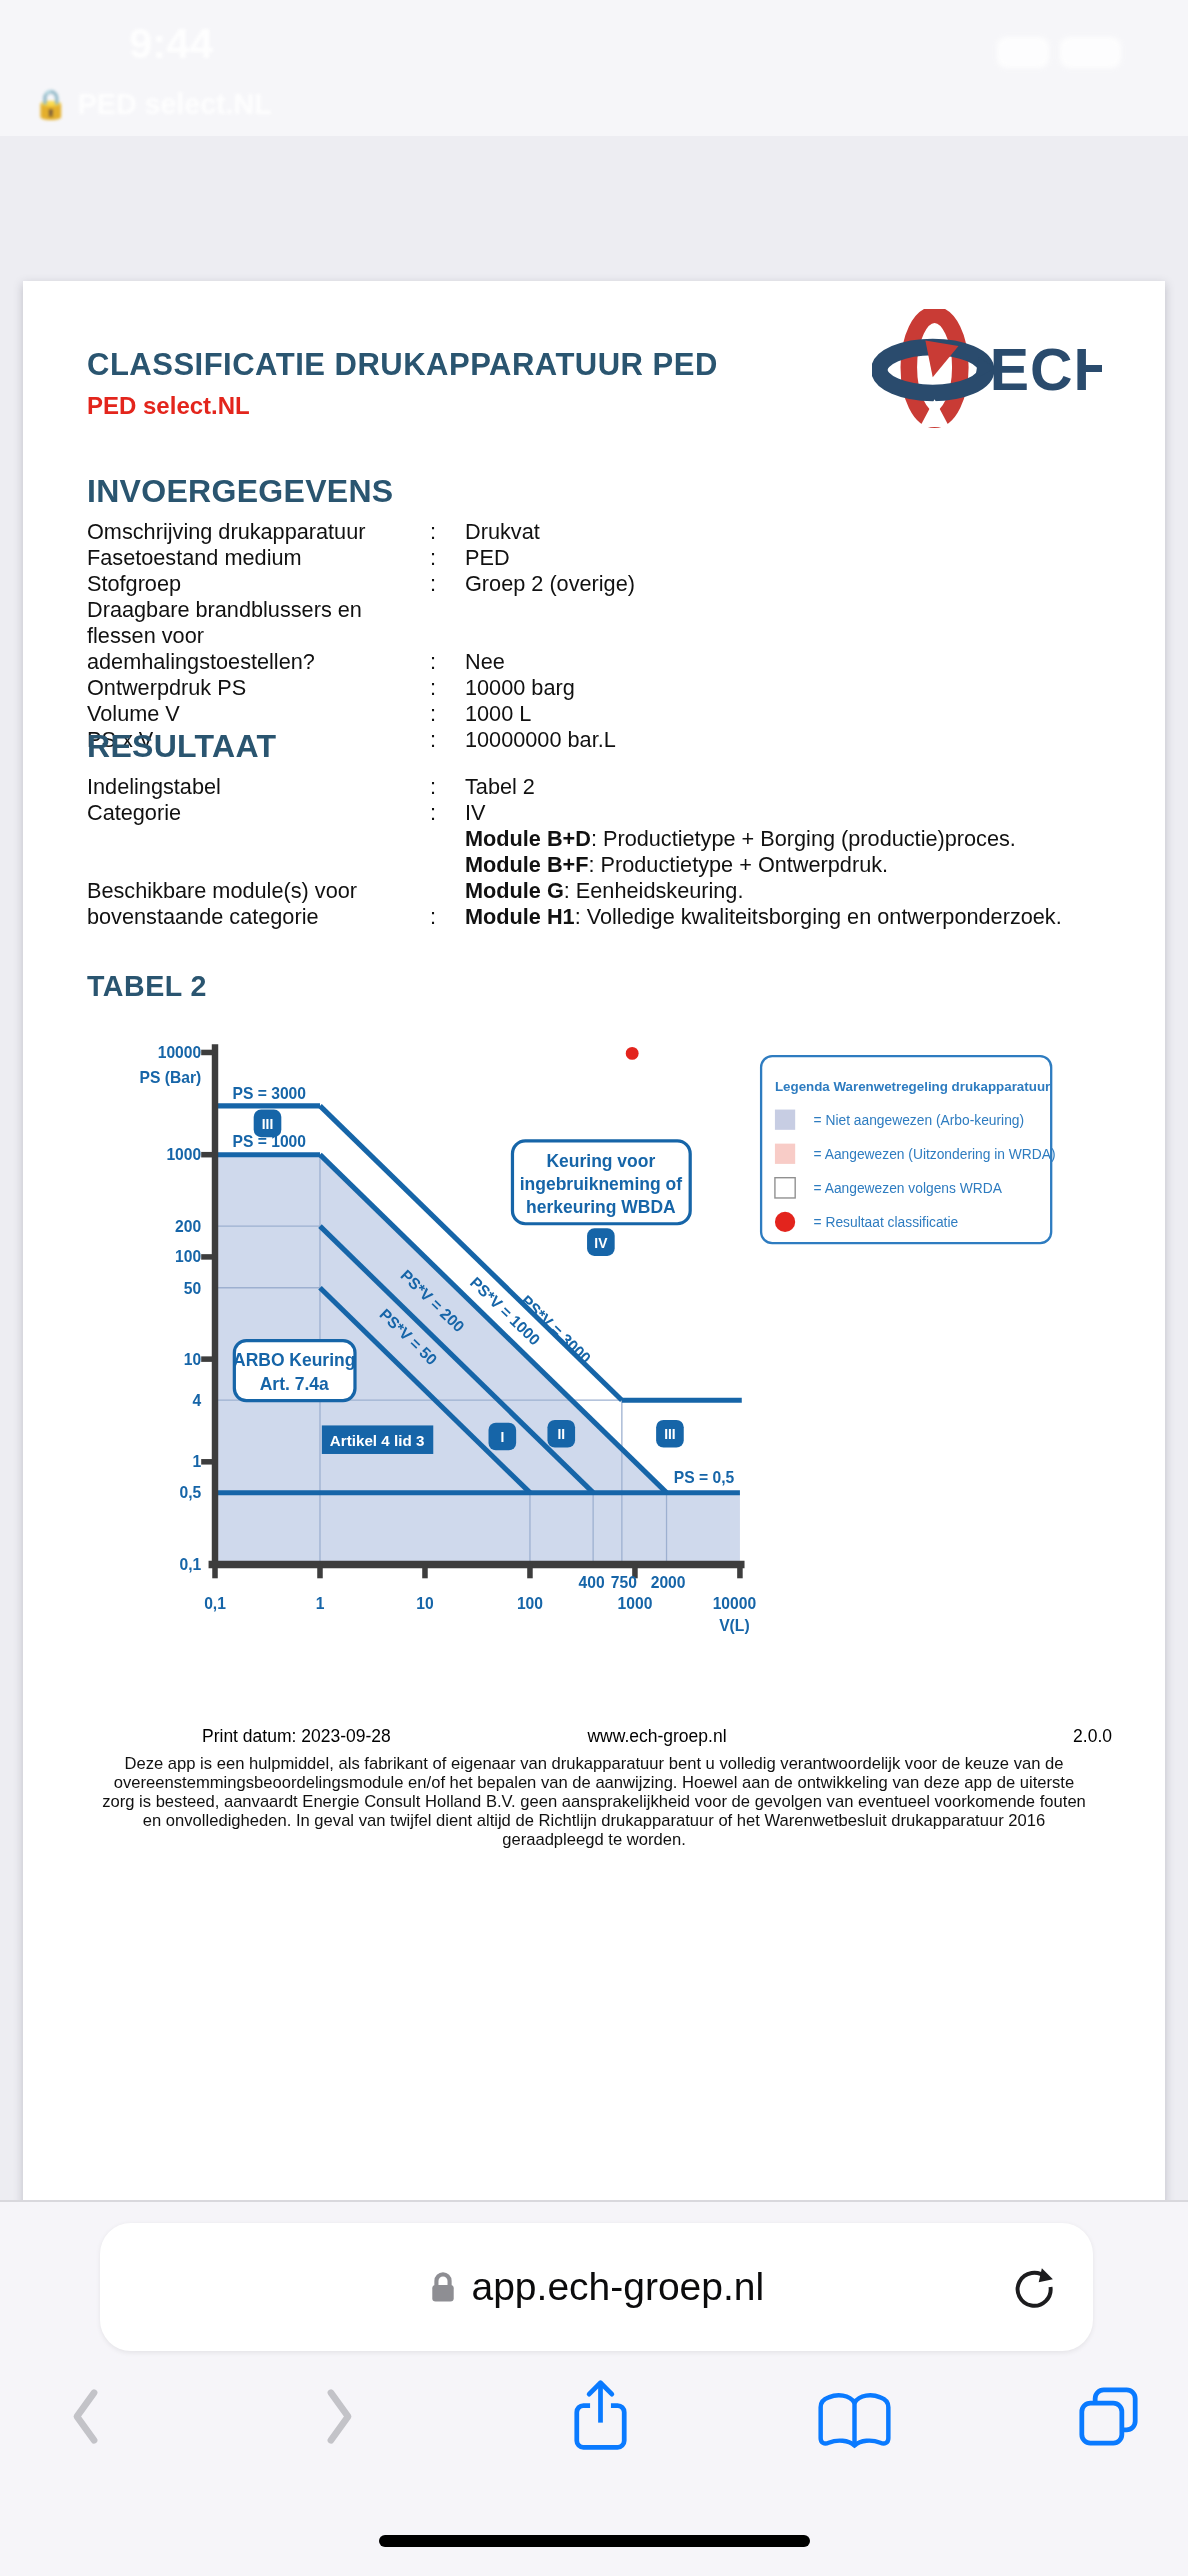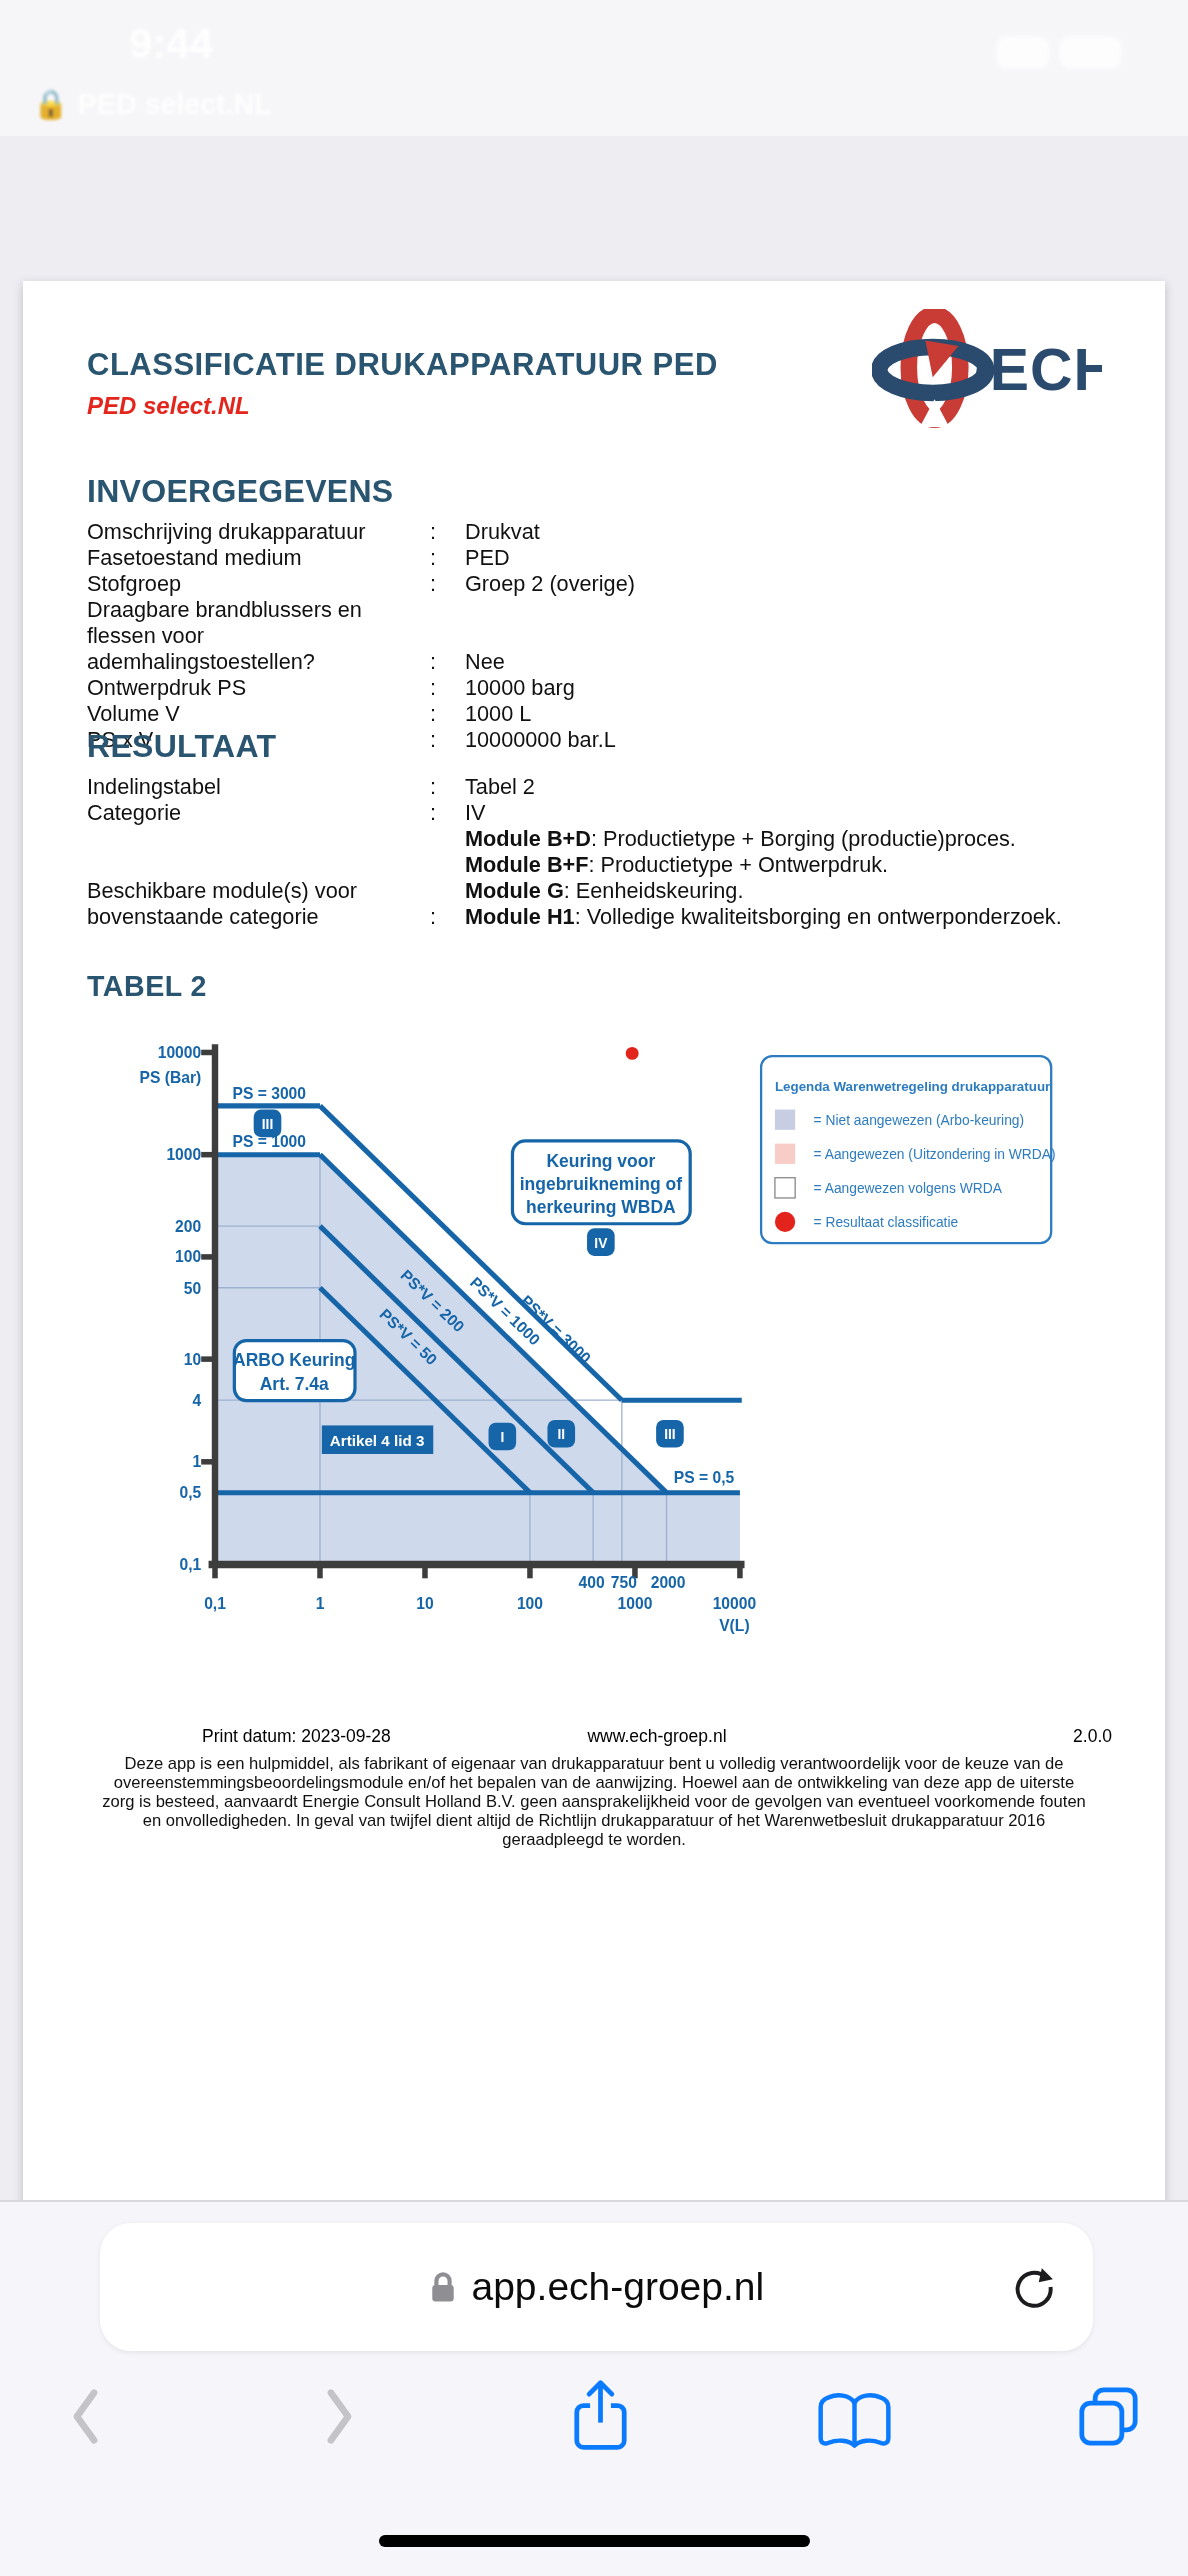--- a/index.html
+++ b/index.html
@@ -7,21 +7,21 @@
        font-family:"Liberation Sans", sans-serif;overflow:hidden;}
   .status-ghost{position:absolute;top:0;left:0;width:1188px;height:136px;background:#f6f6f9;}
   .ghost-time{position:absolute;left:129px;top:20px;font-size:42px;font-weight:bold;color:#ffffff;opacity:.92;filter:blur(1.8px);}
   .ghost-title{position:absolute;left:33px;top:87px;font-size:28.6px;font-weight:bold;color:#ffffff;opacity:.88;filter:blur(1.8px);display:flex;align-items:center;gap:9.2px;}
   .ghost-wifi{position:absolute;left:997px;top:37px;width:52px;height:31px;border-radius:9.2px;background:#fff;opacity:.85;filter:blur(2.8px);}
   .ghost-batt{position:absolute;left:1060px;top:37px;width:61px;height:31px;border-radius:9.2px;background:#fff;opacity:.85;filter:blur(2.8px);}
 
   .doc-card{position:absolute;left:23px;top:281px;width:1142px;height:2036px;background:#ffffff;
             box-shadow:0 2.8px 9.2px rgba(50,50,70,.25);}
   .doc-title{position:absolute;left:64px;top:66px;font-size:31px;font-weight:bold;color:#2a5570;letter-spacing:0.5px;}
-  .doc-subtitle{position:absolute;left:64px;top:111px;font-size:24px;font-weight:bold;color:#e3251c;font-style:italic;}
+  .doc-subtitle{position:absolute;left:64px;top:111px;font-size:24px;font-weight:bold;color:#e3251c;}
   .logo{position:absolute;right:63px;top:28px;width:230px;height:120px;}
   .sec{position:absolute;left:64px;right:61px;}
   .sec-heading{font-size:32px;font-weight:bold;color:#2a5570;margin:0 0 9.2px 0;letter-spacing:0.3px;}
   .kv-row{display:flex;font-size:21.7px;line-height:26px;color:#111;align-items:flex-end;}
   .kv-row .lbl{width:343px;}
   .kv-row .col{width:35px;}
   .kv-row .val{flex:1;}
   .mod-line b{font-weight:bold;}
   .tabel-heading{position:absolute;left:64px;top:689px;font-size:28.6px;font-weight:bold;color:#2a5570;letter-spacing:0.5px;}
   .chart-wrap{position:absolute;left:64px;top:728px;width:1013px;height:645px;}

